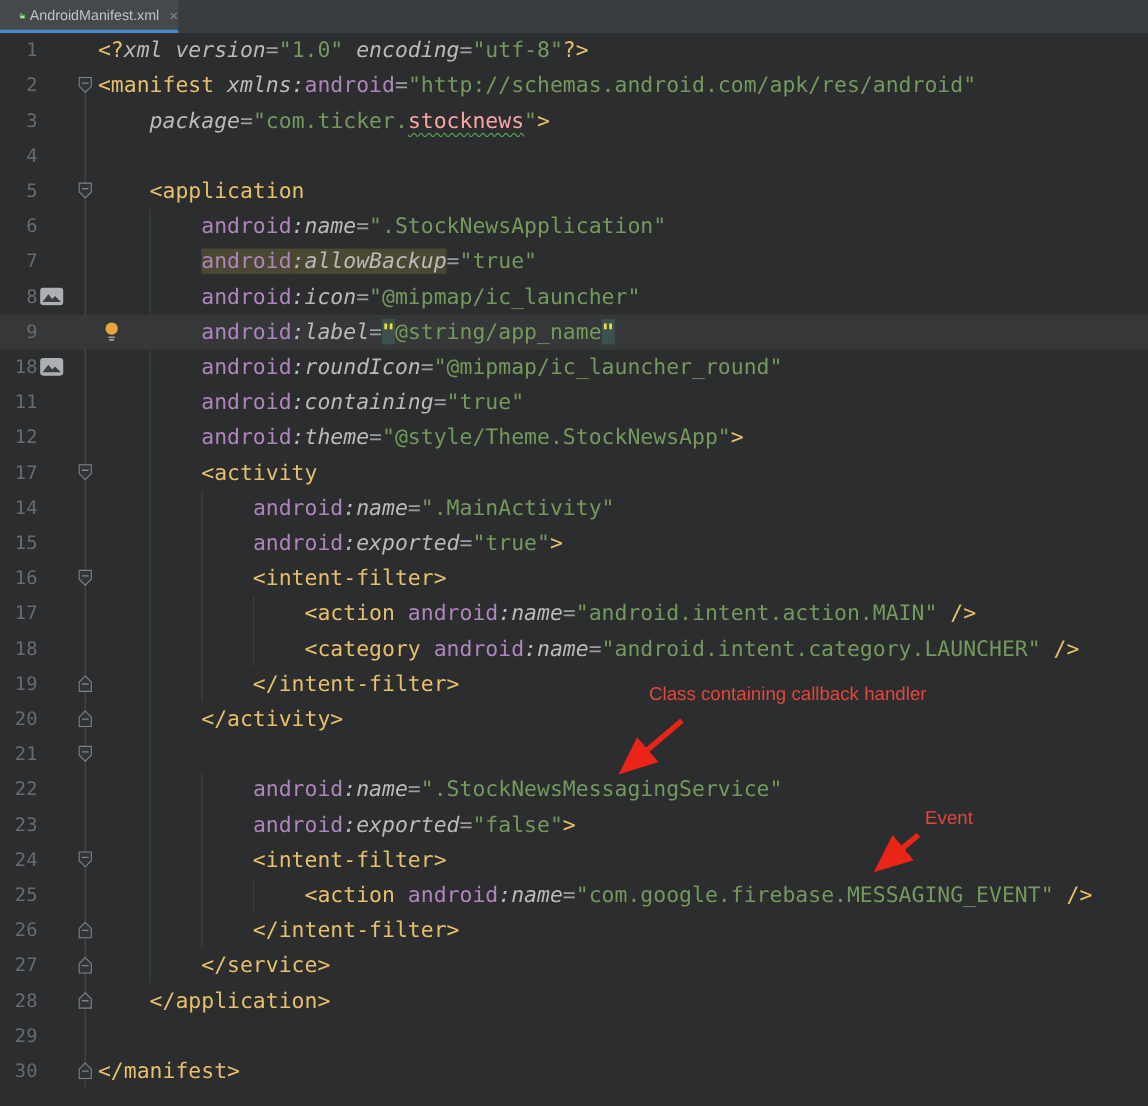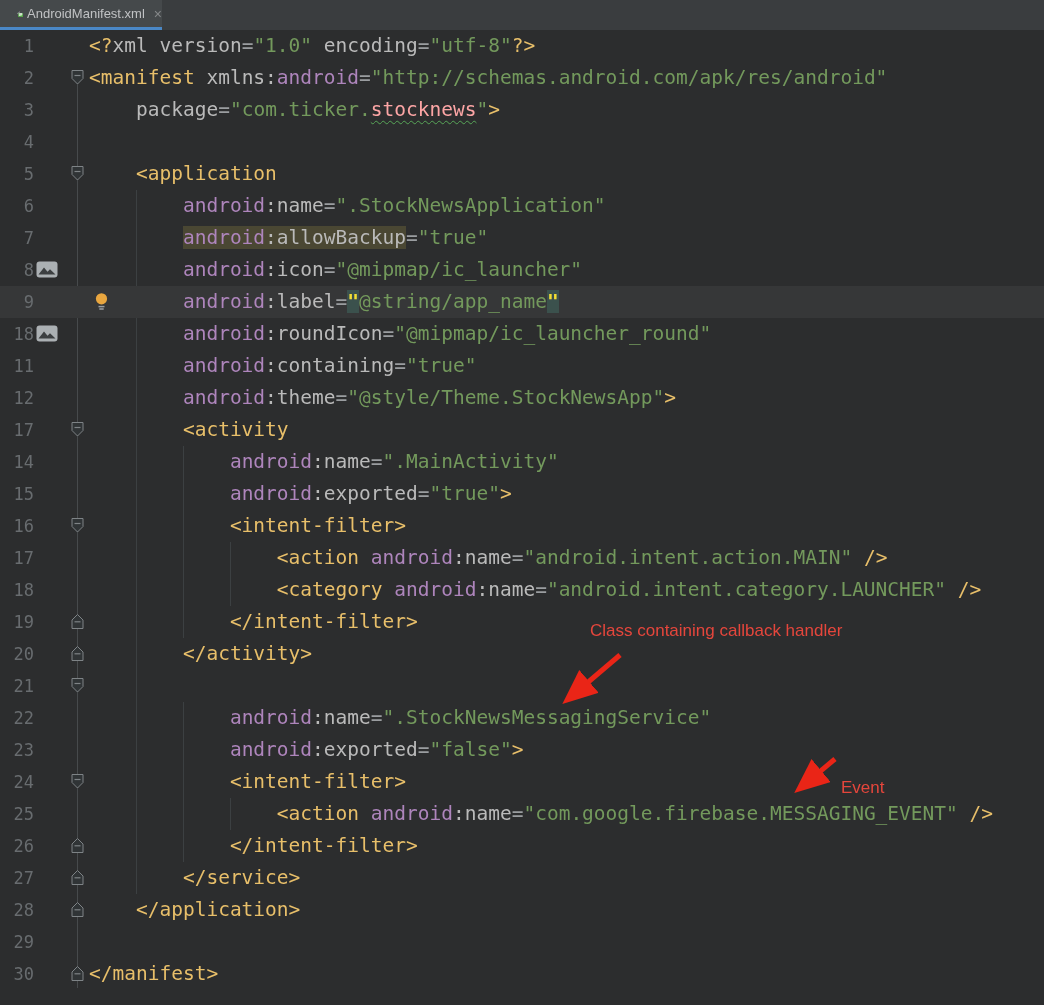--- a/index.html
+++ b/index.html
@@ -20,21 +20,21 @@
   .code-line.caret-row { background:#363738; }
   .line-num { position:absolute; left:0; top:0; width:34px; height:32px; line-height:32px;
               text-align:right; color:#686c6f; font-size:17px; user-select:none; }
   .gut-icon { position:absolute; left:36px; top:7px; }
   .bulb-icon { position:absolute; left:94px; top:6px; }
   .fold { position:absolute; left:70px; top:7px; }
   .code-text { position:absolute; left:89px; top:0; height:32px; line-height:32px;
                font-size:19.5px; white-space:pre; }
 
   .t-tag  { color:#e8bf6a; }
-  .t-attr { color:#bababa; }
+  .t-attr { color:#bababa;font-style:italic; }
   .t-ns   { color:#ae85bc; }
   .t-eq   { color:#9a9da0; }
   .t-str  { color:#73995c; }
   .t-ws   { color:#73995c; }
   .t-strw { color:#fca5a5; text-decoration:underline wavy #57a557; text-decoration-thickness:1px; text-underline-offset:4px; }
   .t-qm   { color:#f3df34; background:#3b514d; font-weight:bold; }
   .f-u    { background:#4a4733; }
 
   .fold-line { position:absolute; left:77px; top:50px; width:1px; height:908px; background:#474a4c; }
   .indent-guide { position:absolute; width:1px; background:#3c4042; }
@@ -249,21 +249,21 @@
           <span class="fold"><svg width="15" height="17" viewBox="0 0 15 17">
               <path d="M7.5,1.5 L13,7 V15.5 H2 V7 Z" fill="#303436" stroke="#7e8386"></path>
               <line x1="4.5" y1="8.8" x2="10.5" y2="8.8" stroke="#7e8386" stroke-width="1.2"></line>
             </svg></span>
           <span class="code-text"><span class="t-tag">&lt;/manifest&gt;</span></span>
         </div>
       </div>
   </div>
 
   <div class="note" style="left:590px; top:621px;">Class containing callback handler</div>
-  <div class="note" style="left:841px; top:734px;margin-top:44px;">Event</div>
+  <div class="note" style="left:841px; top:734px;">Event</div>
   <svg id="arrows" width="1044" height="1005">
     <defs>
       <marker id="ah" markerWidth="7" markerHeight="7" refX="4.2" refY="3" orient="auto">
         <path d="M0,0 L7,3 L0,6 Z" fill="#ea2517"></path>
       </marker>
     </defs>
     <line x1="620" y1="655" x2="573" y2="695" stroke="#ea2517" stroke-width="5" marker-end="url(#ah)"></line>
     <line x1="835" y1="759" x2="805" y2="784" stroke="#ea2517" stroke-width="5" marker-end="url(#ah)"></line>
   </svg>
 

